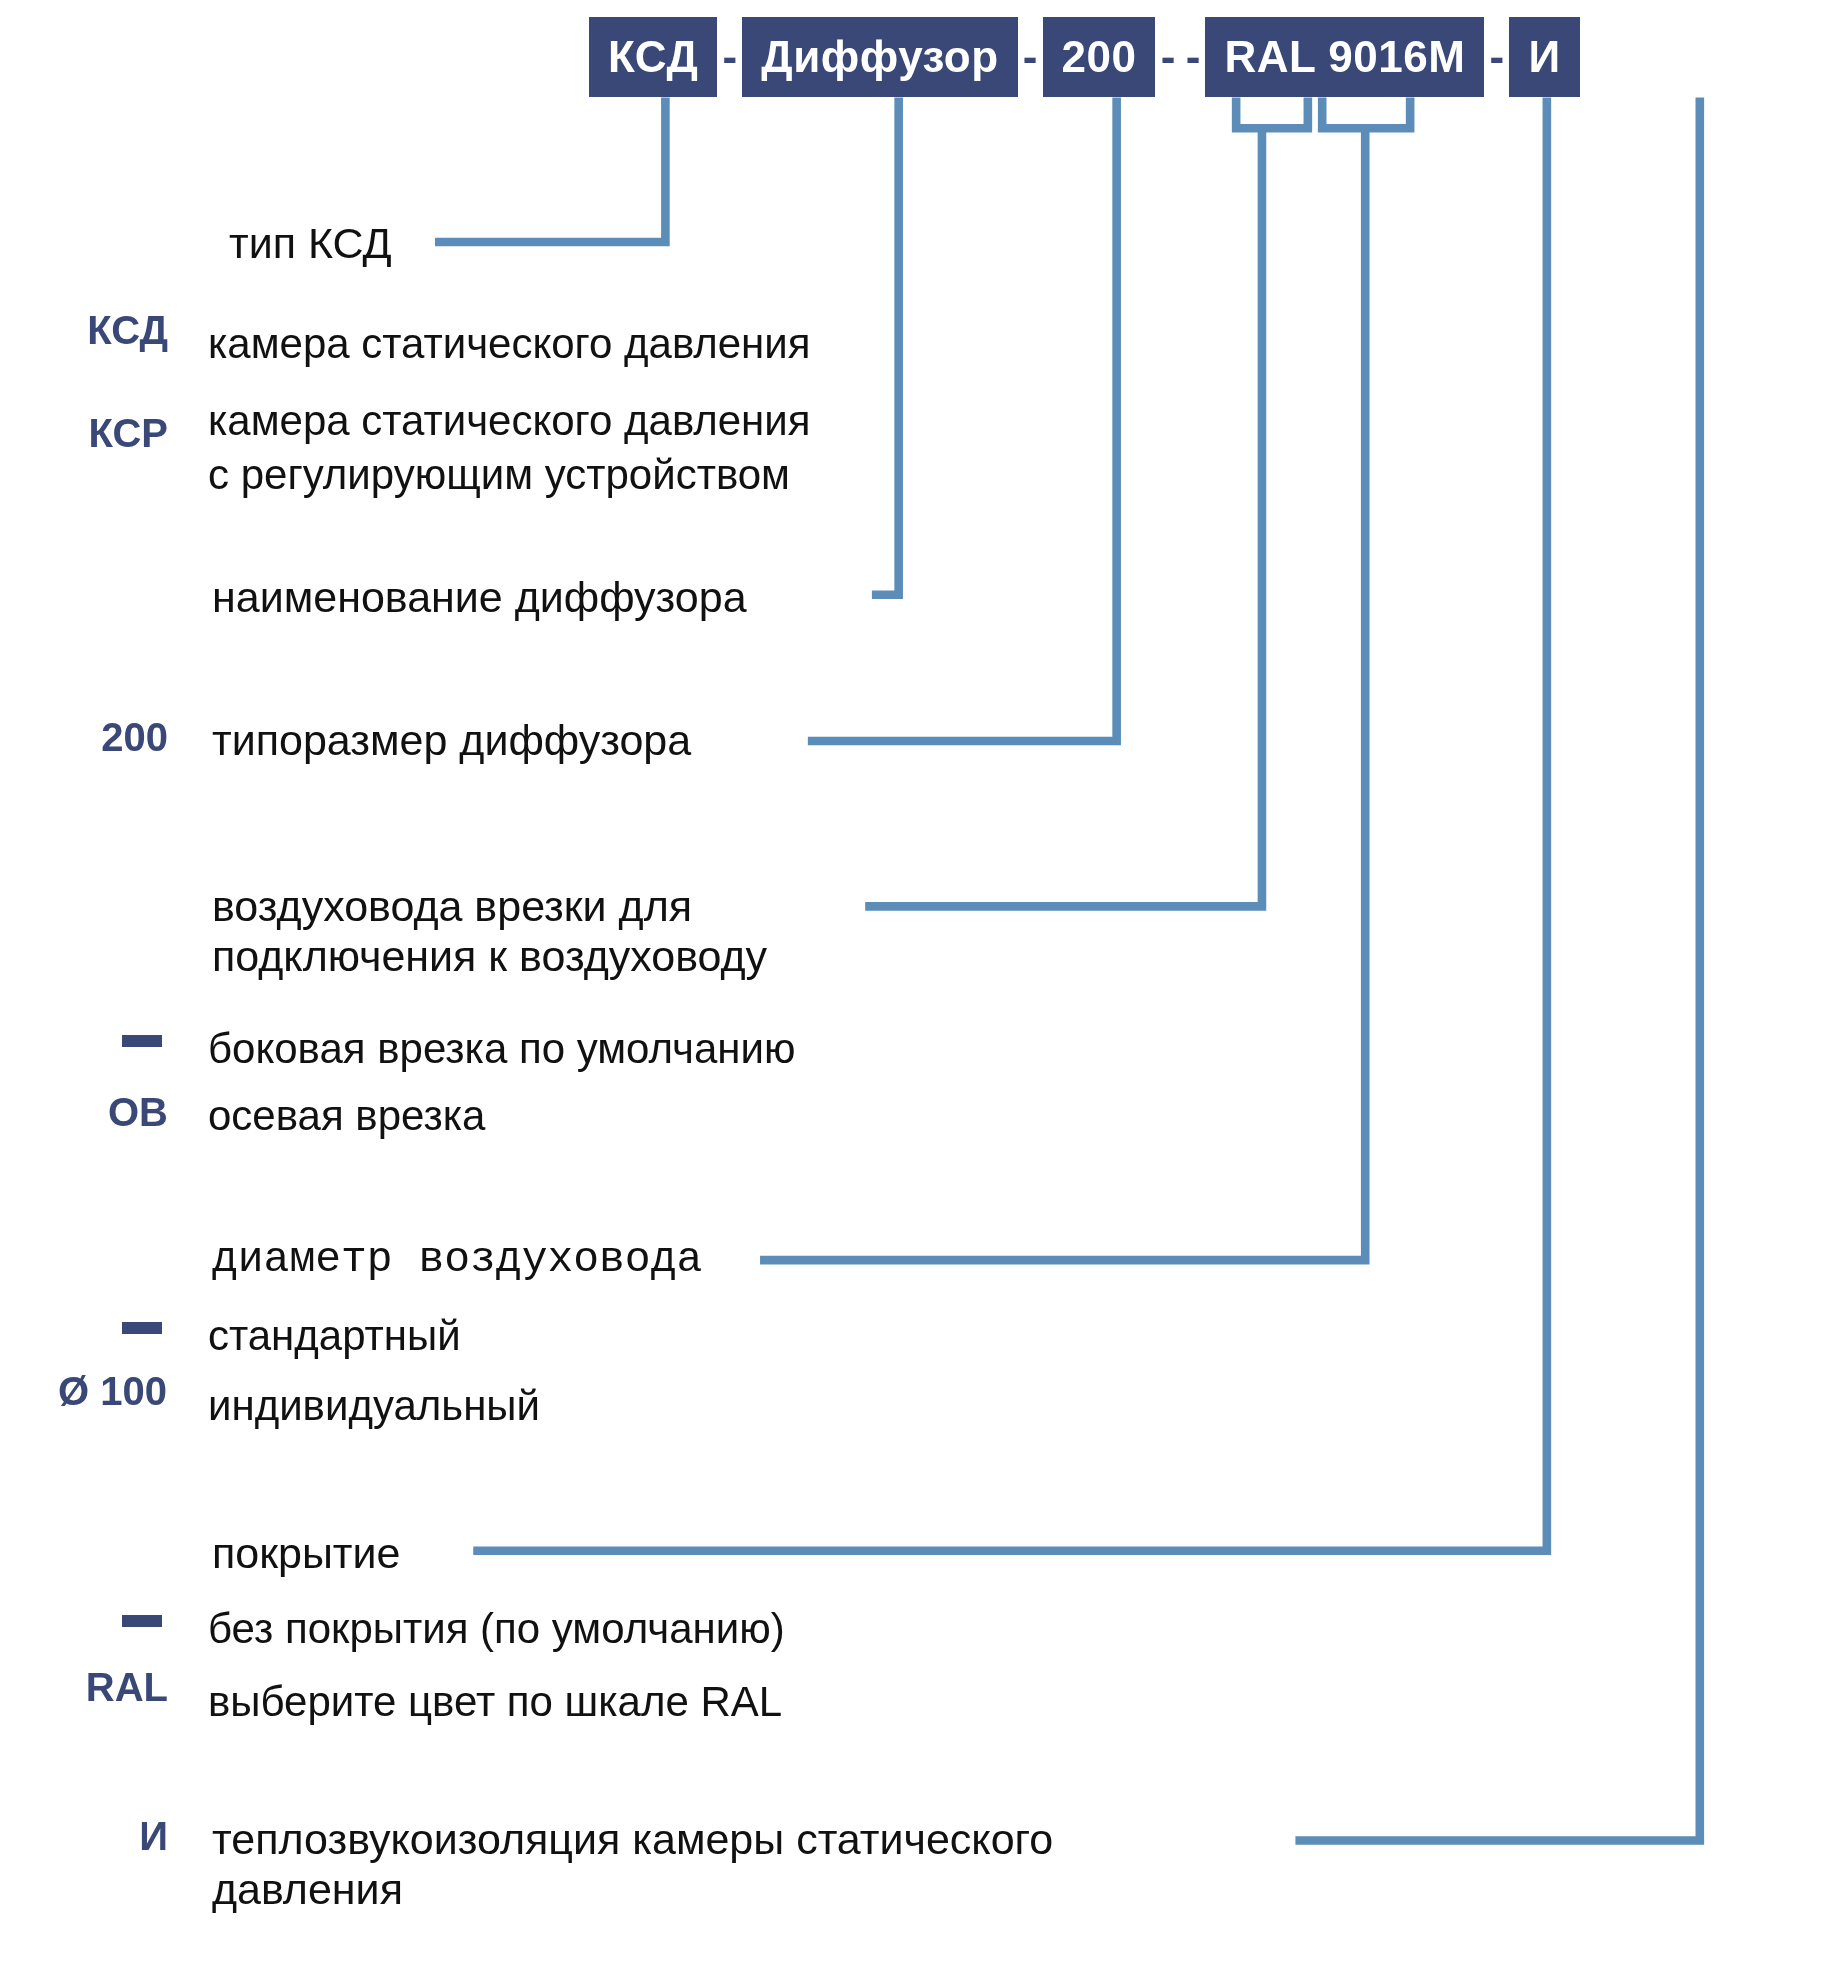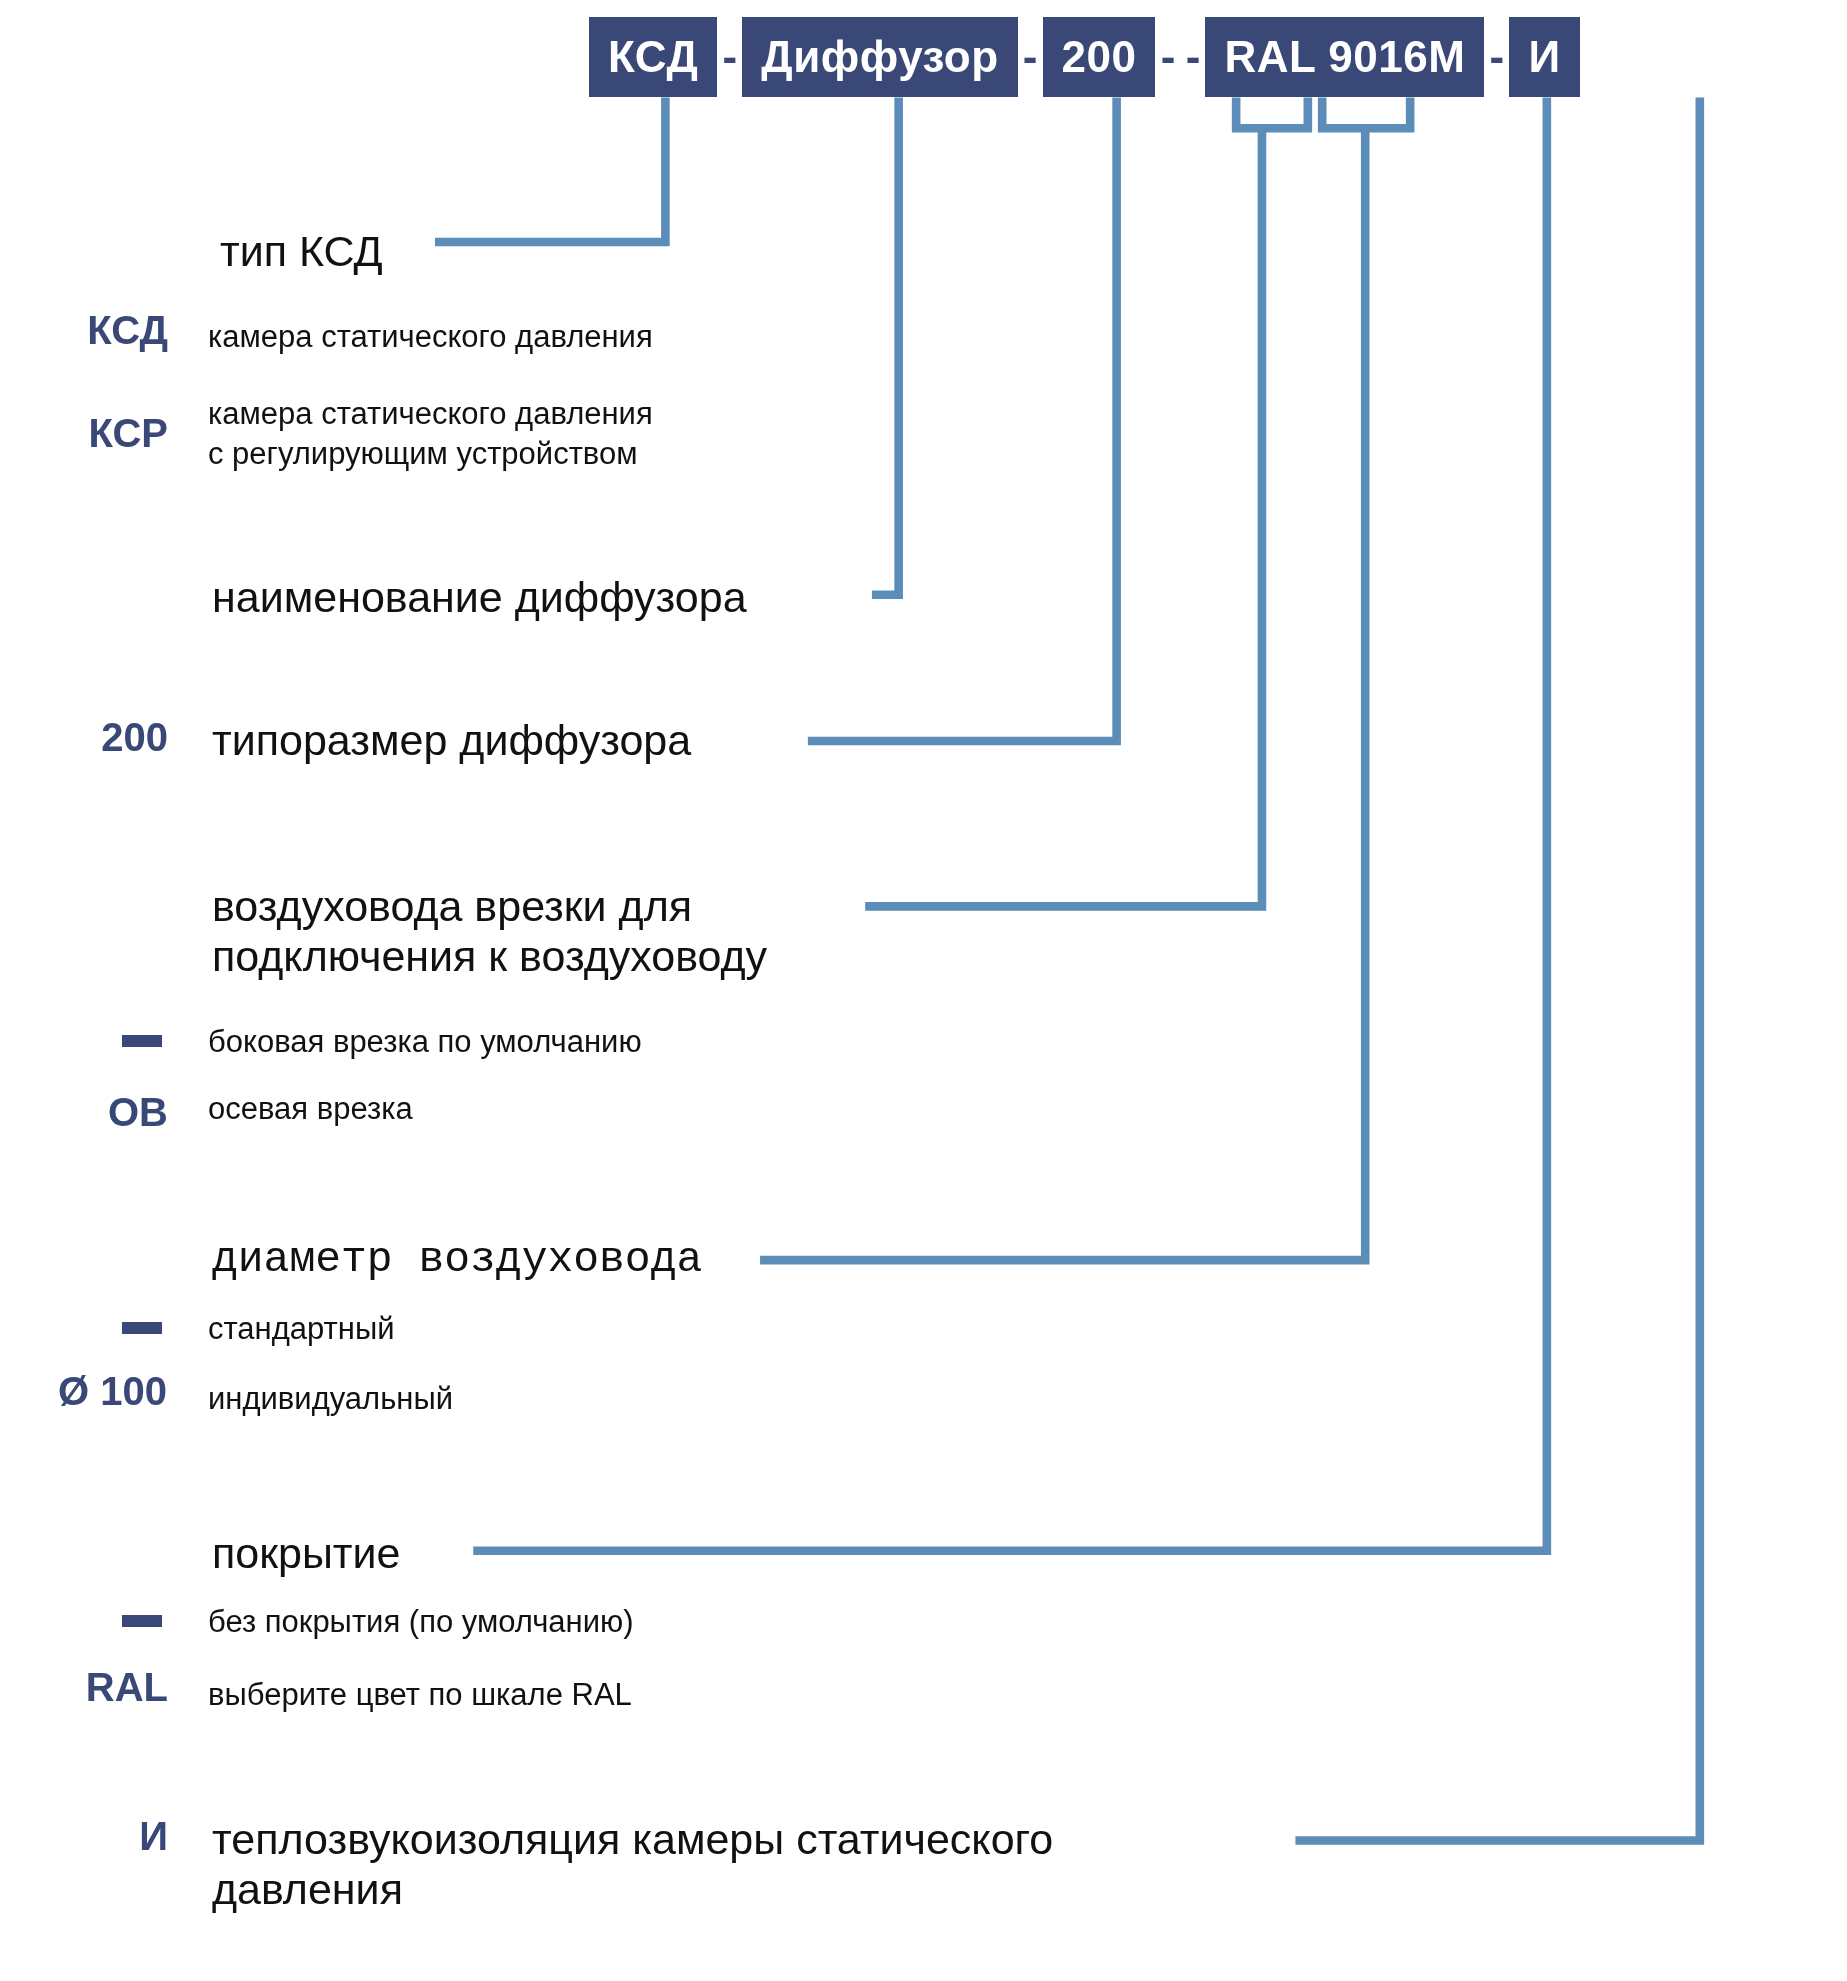--- a/index.html
+++ b/index.html
@@ -71,21 +71,21 @@
   .opt-code {
     position: absolute;
     font-size: 40px;
     font-weight: bold;
     color: #3a4878;
     text-align: right;
     white-space: nowrap;
   }
   .opt-desc {
     position: absolute;
-    font-size: 31px;
+    font-size: 42px;
     font-weight: 400;
     color: #111111;
     line-height: 1.28;
     white-space: pre-line;
   }
   .dash-mark {
     position: absolute;
     width: 40px;
     height: 12.4px;
     background: #3a4878;
@@ -123,21 +123,21 @@
     <path d="M 1320,134 L 1320,948 L 905,948"></path>
 
     <path d="M 1428,134 L 1428,1318 L 795,1318"></path>
 
     <path d="M 1618,102 L 1618,1622 L 495,1622"></path>
 
     <path d="M 1778,102 L 1778,1925 L 1355,1925"></path>
   </g>
 </svg>
 
-<div class="grp-title" style="left:220px; top:218px;margin-top:8px;">тип КСД</div>
+<div class="grp-title" style="left:229px; top:218px;">тип КСД</div>
 
 <div class="opt-code" style="left:29px; top:308px; width:139px;">КСД</div>
 <div class="opt-desc" style="left:208px; top:317px;">камера статического давления</div>
 
 <div class="opt-code" style="left:29px; top:387px; width:139px;margin-top:24px;">КСР</div>
 <div class="opt-desc" style="left:208px; top:394px;">камера статического давления
 с регулирующим устройством</div>
 
 <div class="grp-title" style="left:212px; top:572px;">наименование диффузора</div>
 

